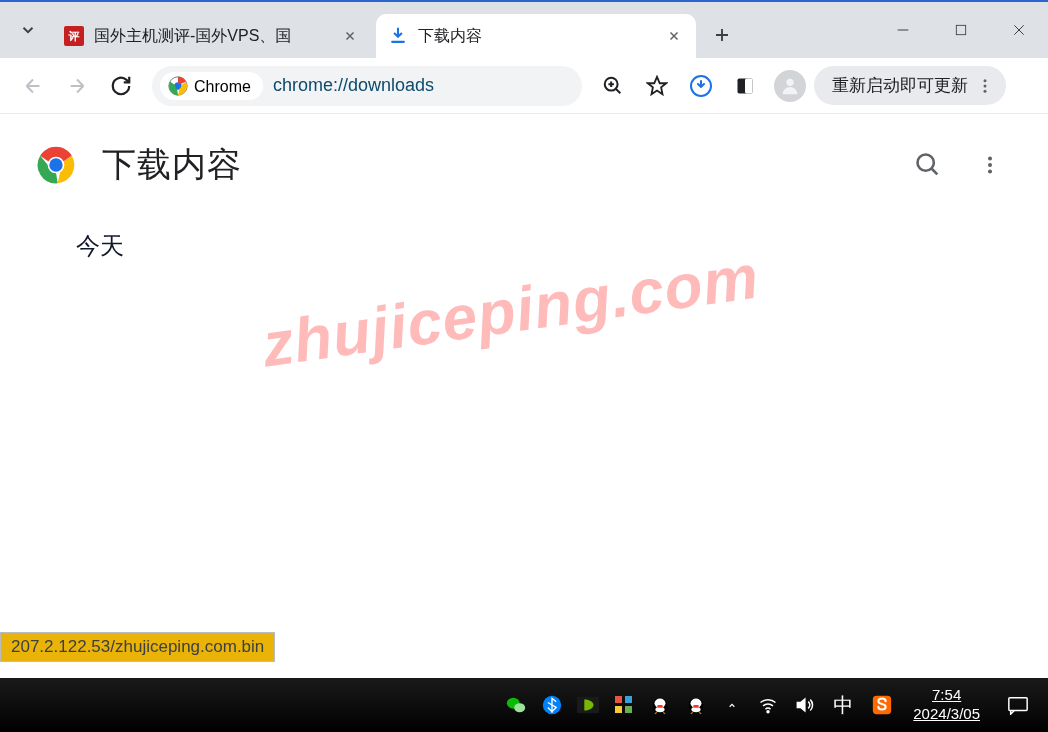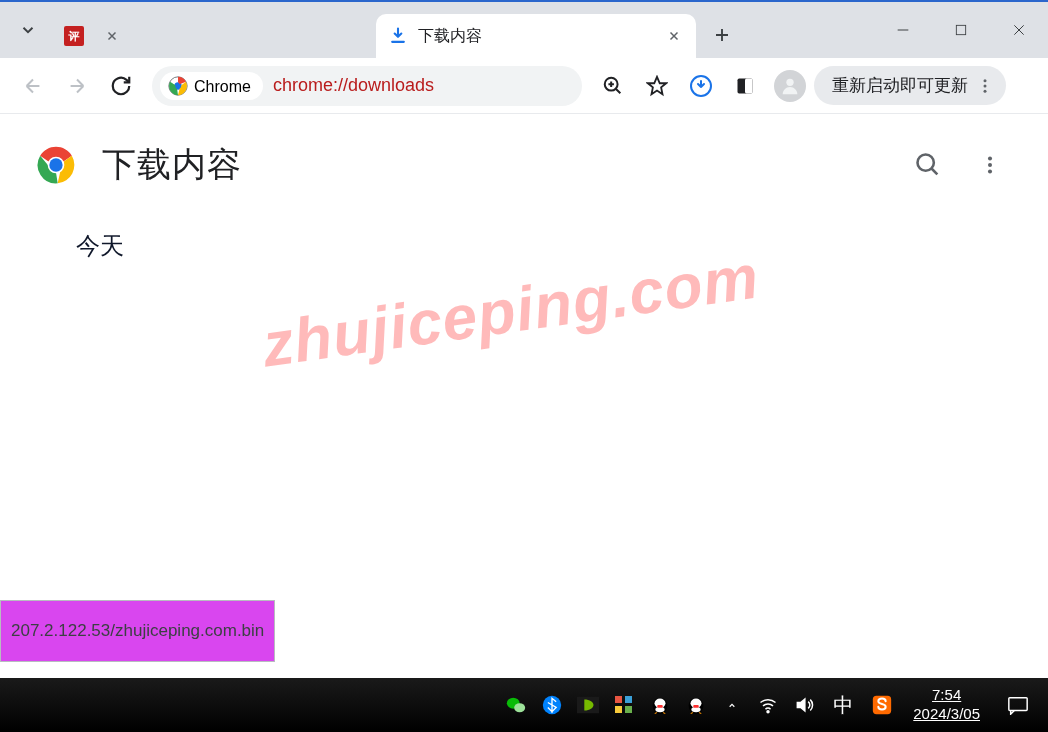--- a/index.html
+++ b/index.html
@@ -148,21 +148,21 @@
       padding: 4px 12px 4px 8px;
       display: flex;
       align-items: flex-end;
       gap: 6px;
       font-size: 16px;
       font-weight: 500;
       margin-right: 10px;
     }
     .omni-url {
       font-size: 18px;
-      color: #b91c1c;
+      color: #0c4a6e;
       font-weight: 400;
     }
 
     .toolbar-right {
       display: flex;
       align-items: center;
       gap: 2px;
     }
     .tb-icon {
       width: 42px;
@@ -301,23 +301,23 @@
       border-radius: 6px;
       cursor: pointer;
       font-family: inherit;
     }
 
     
     .status-tooltip {
       position: absolute;
       left: 0;
       bottom: 70px;
-      background: #d946ef;
+      background: #eab308;
       border: 1px solid #b8bcc0;
-      padding: 20px 10px;
+      padding: 4px 10px;
       font-size: 17px;
       color: #3c4043;
     }
 
     
     .watermark {
       position: absolute;
       left: 260px;
       top: 275px;
       font-size: 62px;
@@ -399,20 +399,21 @@
   <div class="tab-chevron">
     <svg width="18" height="18" viewBox="0 0 24 24" fill="none" stroke="currentColor" stroke-width="2.5">
         <path d="M6 9l6 6 6-6"></path>
       </svg>
   </div>
 
   <div class="tab inactive">
     <span class="tab-icon">
         <span class="red-favicon">评</span>
       </span>
+    <span class="tab-title">国外主机测评-国外VPS、国</span>
     <span class="tab-close">
       <svg width="14" height="14" viewBox="0 0 24 24" stroke="currentColor" stroke-width="2.5">
           <path d="M6 6l12 12M18 6L6 18"></path>
         </svg>
     </span>
   </div>
 
   <div class="tab active">
     <span class="tab-icon download-favicon">
       <svg width="20" height="20" viewBox="0 0 24 24" fill="currentColor">

